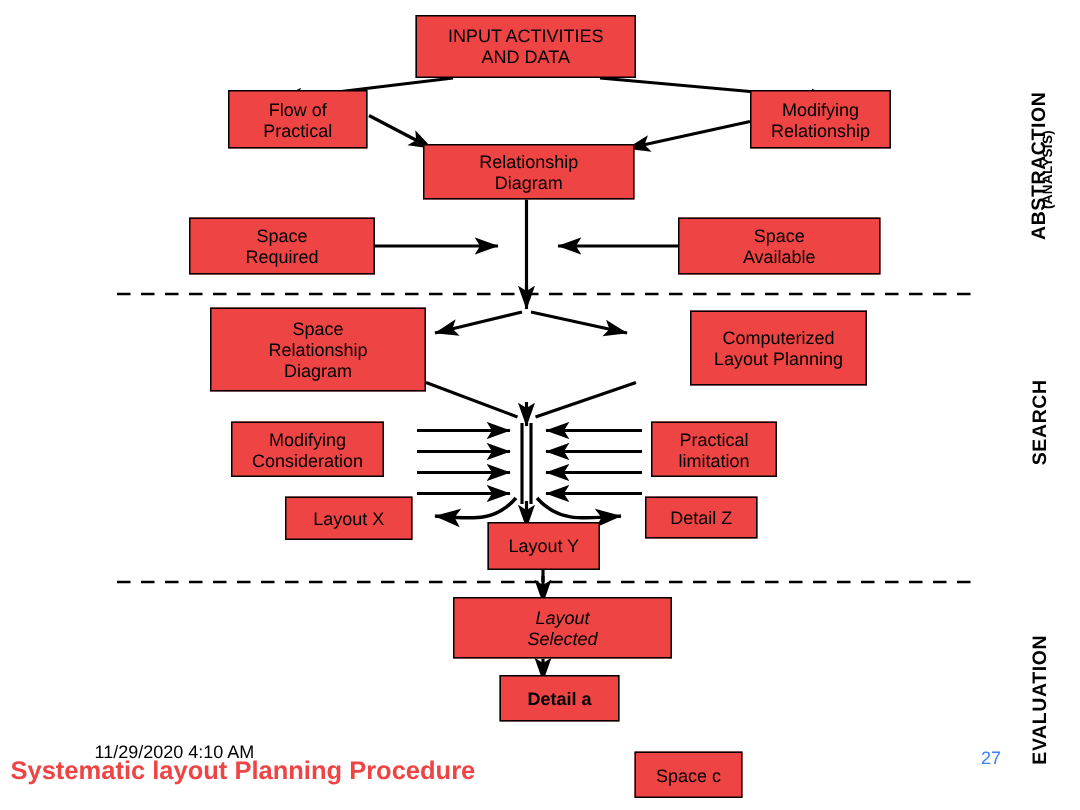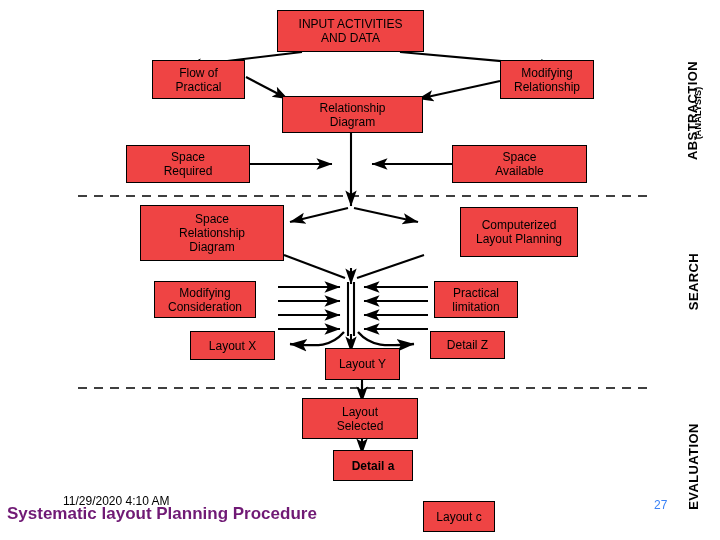--- a/index.html
+++ b/index.html
@@ -67,21 +67,21 @@
     color: #000000;
     white-space: nowrap;
     margin-left: 25px;
   }
   #footer-title {
     position: absolute;
     left: 7px;
     top: 504px;
     font-size: 17px;
     font-weight: bold;
-    color: #701a75;
+    color: #ef4444;
     white-space: nowrap;
   }
   #page-number {
     position: absolute;
     left: 654px;
     top: 498px;
     font-size: 12px;
     color: #3b82f6;
   }
 </style>
@@ -202,25 +202,25 @@
 Diagram</div>
   <div class="node" style="left:424px;top:207px;width:118px;height:50px;margin-left:36px;">Computerized
 Layout Planning</div>
   <div class="node" style="left:154px;top:281px;width:102px;height:37px;">Modifying
 Consideration</div>
   <div class="node" style="left:434px;top:281px;width:84px;height:37px;">Practical
 limitation</div>
   <div class="node" style="left:190px;top:331px;width:85px;height:29px;text-align:right;">Layout  X</div>
   <div class="node" style="left:325px;top:348px;width:75px;height:32px;">Layout Y</div>
   <div class="node" style="left:430px;top:331px;width:75px;height:28px;">Detail Z</div>
-  <div class="node" style="left:302px;top:398px;width:116px;height:41px;">Layout
+  <div class="node" style="left:302px;top:398px;width:146px;height:41px;font-style:italic;">Layout
 Selected</div>
   <div class="node" style="left:333px;top:450px;width:80px;height:31px;font-weight:bold;">Detail a</div>
   <div class="node" style="left:372px;top:496px;width:52px;height:31px;margin-top:44px;">Detail b</div>
-  <div class="node" style="left:423px;top:501px;width:72px;height:31px;">Layout c</div>
+  <div class="node" style="left:423px;top:501px;width:72px;height:31px;">Space c</div>
 
   <div class="vlabel vlabel-main" style="left:612px;top:103px;width:160px;transform:rotate(-90deg);">ABSTRACTION</div>
   <div class="vlabel vlabel-sub" style="left:638px;top:108px;width:120px;transform:rotate(-90deg);">(ANALYSIS)</div>
 
   <div class="vlabel vlabel-main" style="left:613px;top:274px;width:160px;transform:rotate(-90deg);">SEARCH</div>
 
   <div class="vlabel vlabel-main" style="left:613px;top:459px;width:160px;transform:rotate(-90deg);">EVALUATION</div>
 
   <div id="footer-date">11/29/2020 4:10 AM</div>
   <div id="footer-title">Systematic layout Planning Procedure</div>

